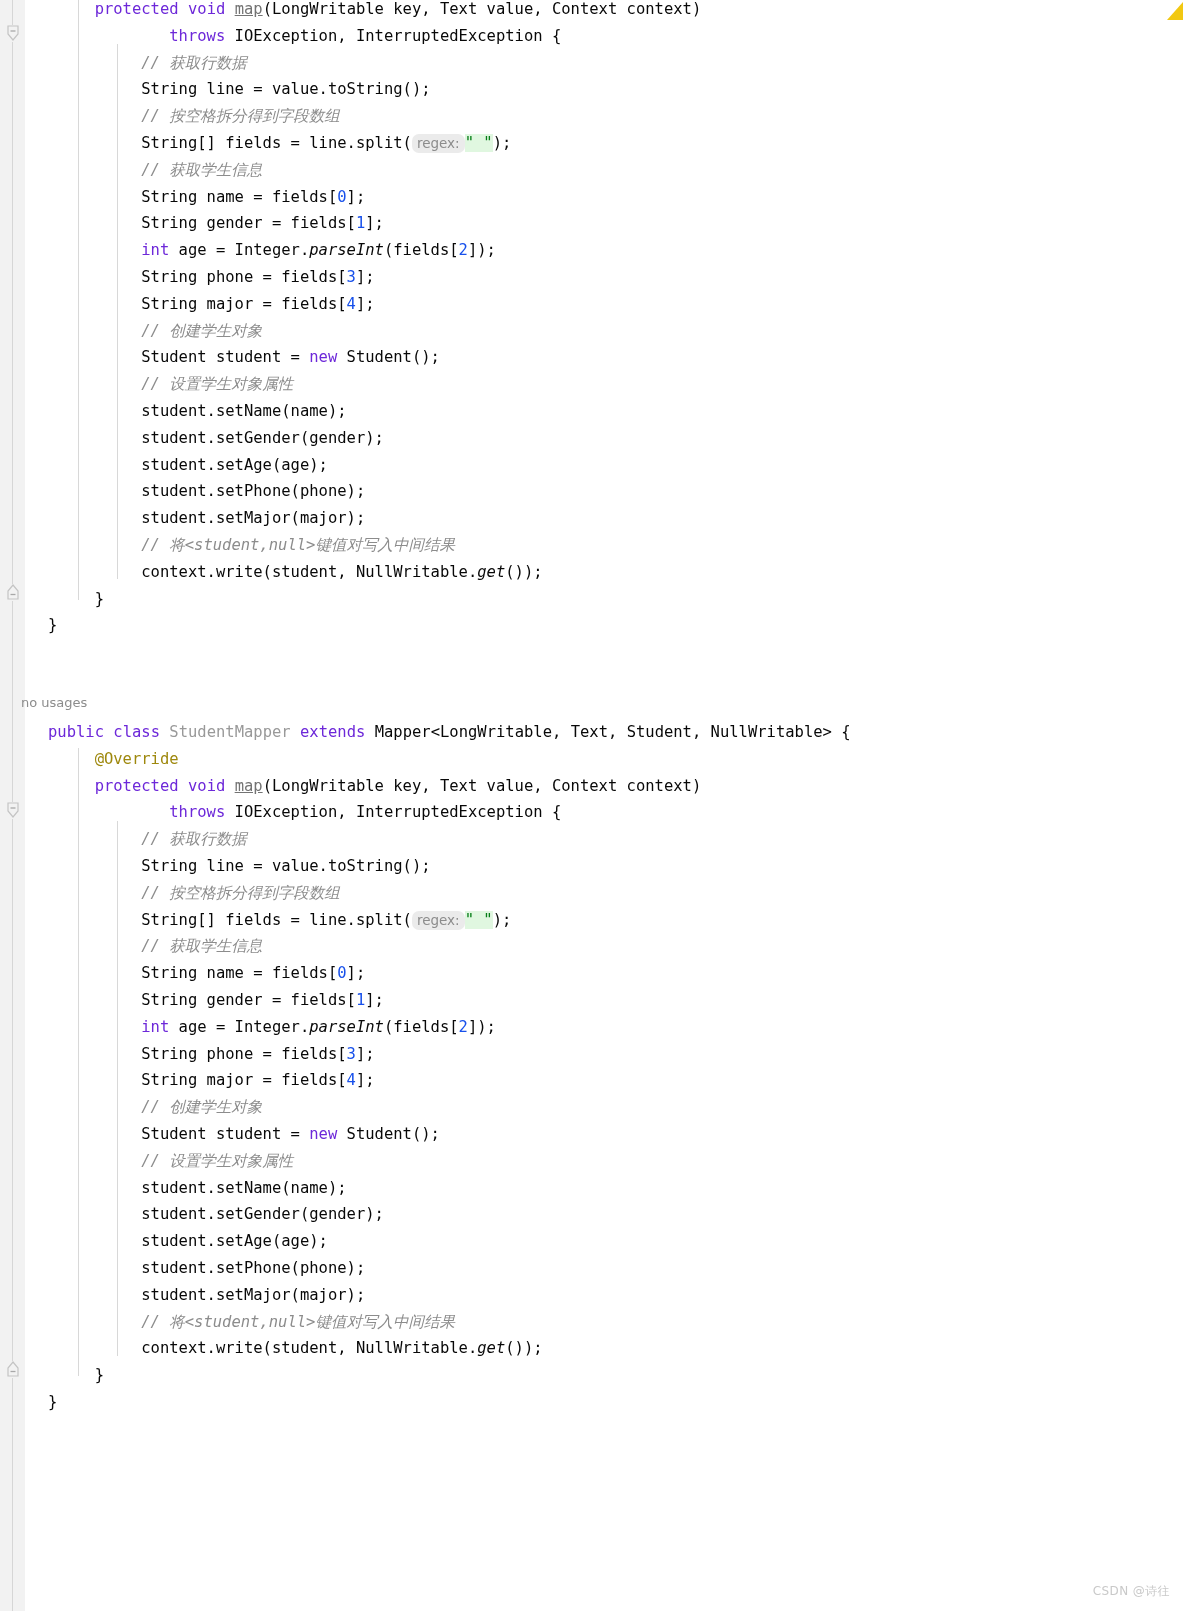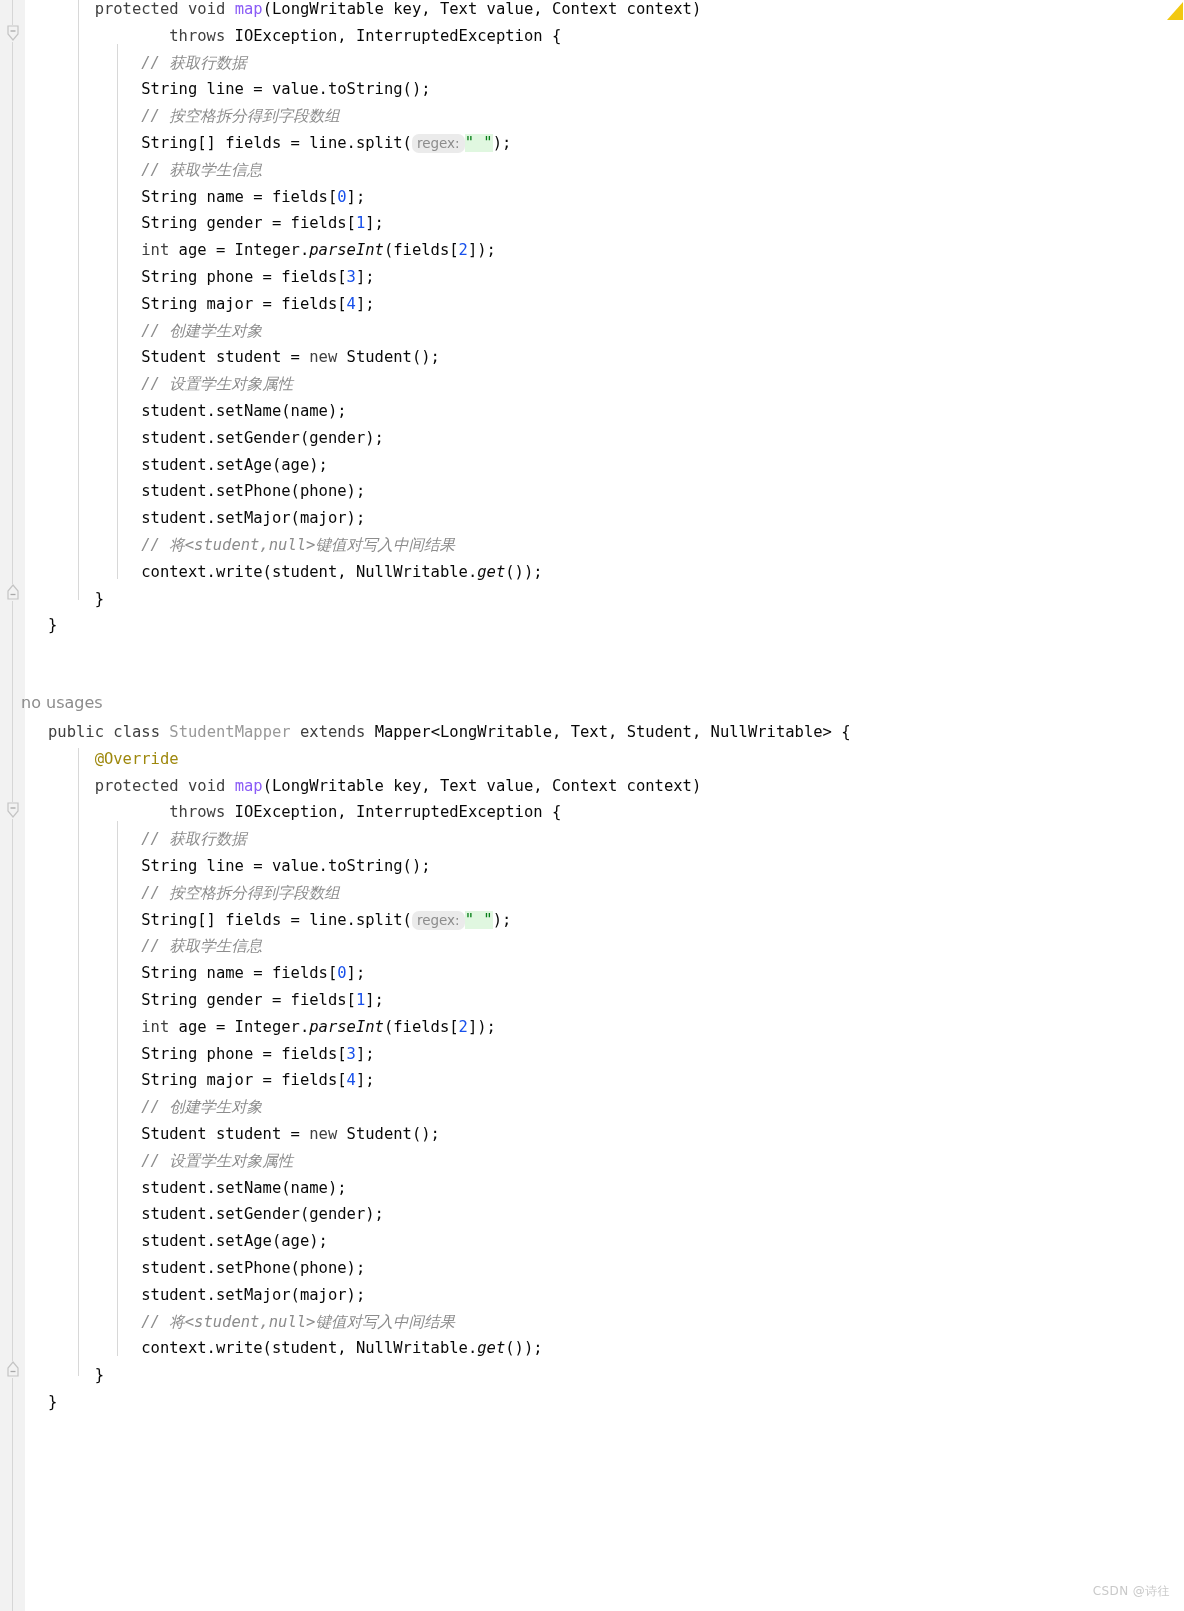--- a/index.html
+++ b/index.html
@@ -69,45 +69,45 @@
   }
 
   
   .indent-guide {
     position: absolute;
     width: 1px;
     background: #d8d8d8;
   }
 
   
-  .kw      { color: #404040; }            
+  .kw      { color: #6d28d9; }            
   .dim     { color: #999999; }            
   .anno    { color: #9e880d; }            
   .num     { color: #1750eb; }            
   .str     { color: #067d17; }            
   .strhl   { background: #e0f7e0; }       
   .cmt     { color: #8c8c8c; font-style: italic; }  
   .ital    { font-style: italic; }        
-  .meth    { color: #8b5cf6; }
+  .meth    { color: #737373; text-decoration: underline; }
   .hint    {
     background: #ebebeb;
     color: #8c8c8c;
     border-radius: 7px;
     padding: 1px 5px 2px 5px;
     font-size: 13.5px;
     font-family: "DejaVu Sans", "Liberation Sans", sans-serif;
   }
 
   
   .usages {
     position: absolute;
     left: 21px;
     color: #8c8c8c;
     font-family: "DejaVu Sans", "Liberation Sans", sans-serif;
-    font-size: 16px;
+    font-size: 13px;
     line-height: 16px;
     white-space: pre;
   }
 
   
   .warn-tri {
     position: absolute;
     right: 0;
     top: 0;
   }

